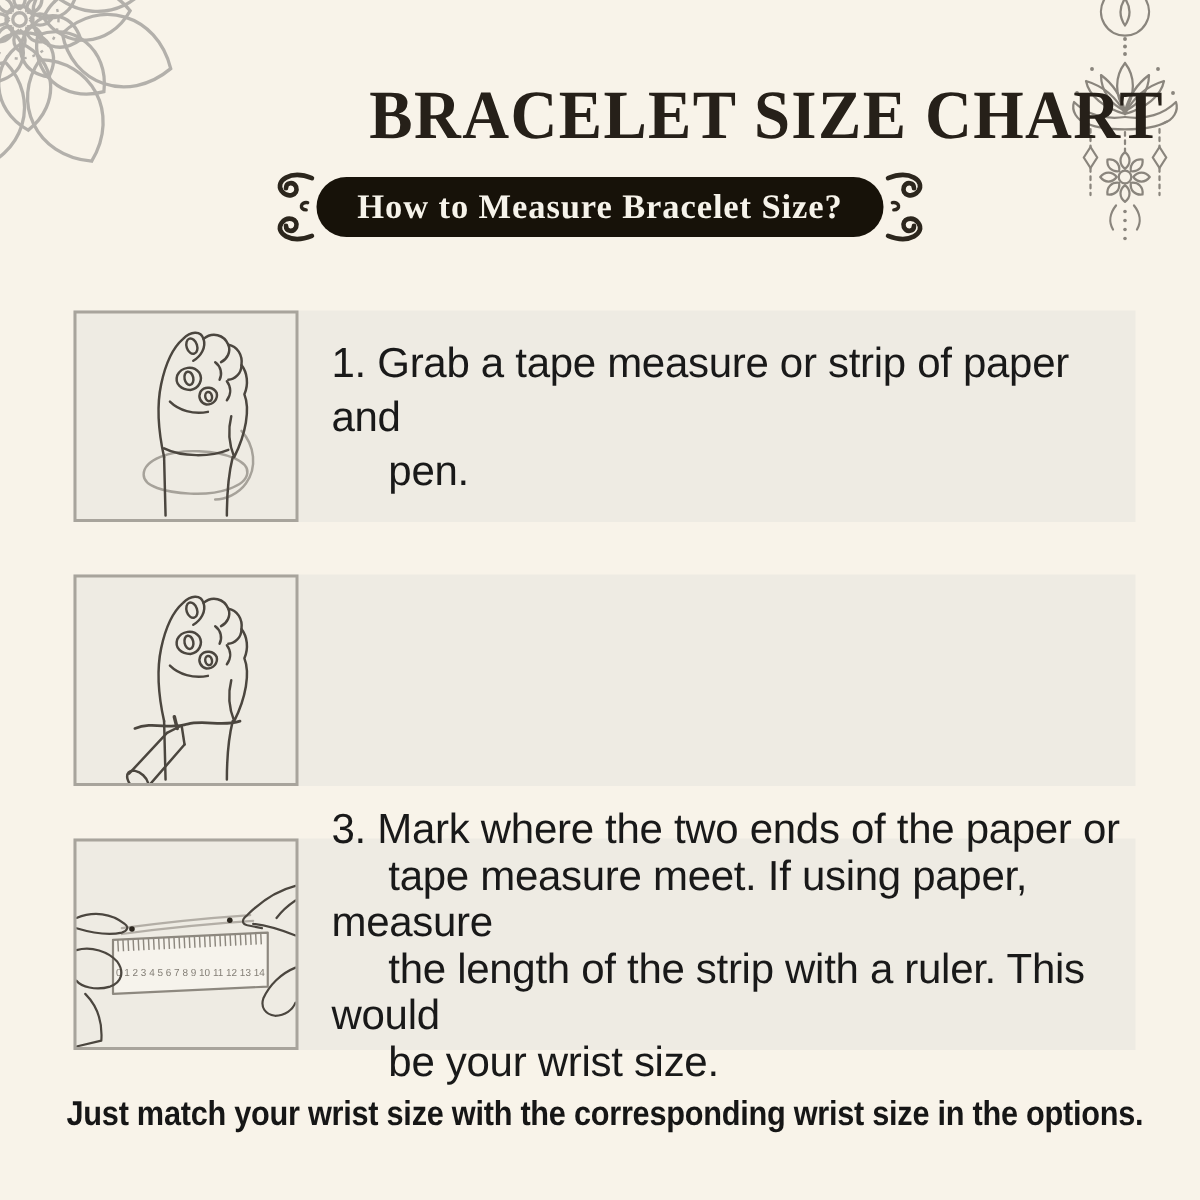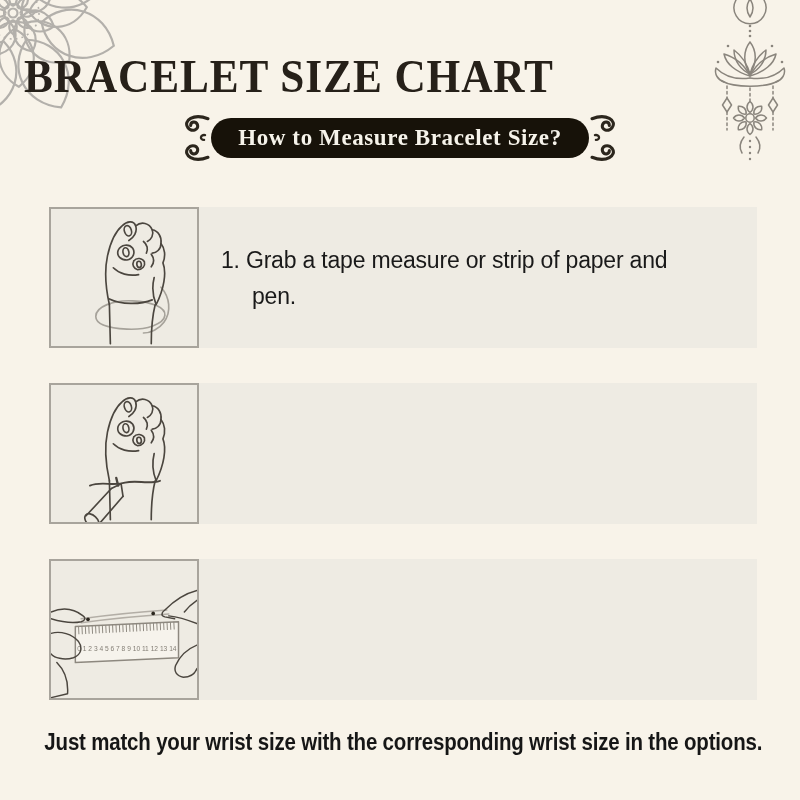--- a/index.html
+++ b/index.html
@@ -9,41 +9,41 @@
   }
   *{box-sizing:border-box;}
   html,body{margin:0;padding:0;}
   body{
     width:800px;height:800px;position:relative;overflow:hidden;
     background:var(--page-bg);
     font-family:"Liberation Sans",sans-serif;color:var(--body-text);
   }
   .decor-mandala{position:absolute;top:0;left:0;pointer-events:none;}
   .decor-lotus{position:absolute;top:0;left:700px;pointer-events:none;}
-  .header{position:relative;text-align:left;padding-top:50px;}
+  .header{position:relative;text-align:right;padding-top:50px;}
   .title{
     margin:0;font-family:"Liberation Serif",serif;font-weight:700;
     font-size:46px;letter-spacing:1px;color:var(--title-color);
     transform:scaleX(0.94);transform-origin:center;white-space:nowrap;
   }
   .badge-row{margin-top:13px;display:flex;justify-content:center;align-items:center;gap:0;height:44px;}
   .pill{
     background:var(--badge-bg);color:var(--badge-text);
     font-family:"Liberation Serif",serif;font-weight:700;font-size:23px;letter-spacing:.6px;
     height:40px;line-height:40px;padding:0 27px;border-radius:21px;white-space:nowrap;
   }
   .flourish{width:33px;height:50px;}
   .flourish.right{transform:scaleX(-1);}
   .steps{position:absolute;top:207px;left:49px;width:708px;}
   .step{display:flex;height:141px;background:var(--band-bg);margin-bottom:35px;}
   .imgbox{flex:none;width:150px;height:141px;border:2px solid var(--box-border);background:var(--band-bg);}
   .imgbox svg{display:block;width:100%;height:100%;}
   .steptext{
     margin:0;align-self:center;padding-left:22px;
-    font-size:23px;line-height:36px;letter-spacing:-.2px;color:var(--body-text);
+    font-size:28px;line-height:36px;letter-spacing:-.2px;color:var(--body-text);
     white-space:pre-wrap;
   }
   .steptext.tight{line-height:31px;}
   .footer{position:absolute;top:729px;left:0;width:703px;text-align:center;}
   .footer-text{
     display:inline-block;font-size:23px;font-weight:700;letter-spacing:-.2px;
     color:#161616;transform:scaleX(0.89);transform-origin:center;white-space:nowrap;
   }
 </style>
 </head>
@@ -230,19 +230,23 @@
           <path d="M0,52 C12,47 24,49 33,56 C36,58 35,61 31,62 C22,64 10,62 0,59"></path>
           <path d="M0,74 C10,71 22,75 28,82 C33,89 31,96 23,99 C13,102 3,99 0,95"></path>
           <path d="M6,104 C14,112 18,122 17,136 L0,140"></path>
           <path d="M150,30 C138,33 126,41 117,50 C113,53 113,56 117,57 L127,59"></path>
           <path d="M150,64 C140,60 130,57 121,56"></path>
           <path d="M150,40 C144,44 140,48 137,52"></path>
           <path d="M150,86 C140,90 132,98 128,107 C126,113 129,118 136,119 C143,119 148,115 150,110"></path>
         </g>
       </svg>
     </div>
+    <p class="steptext tight">3. Mark where the two ends of the paper or
+     tape measure meet. If using paper, measure
+     the length of the strip with a ruler. This would
+     be your wrist size.</p>
   </section>
 
 </main>
 
 <footer class="footer">
   <span class="footer-text">Just match your wrist size with the corresponding wrist size in the options.</span>
 </footer>
 
 </body></html>

